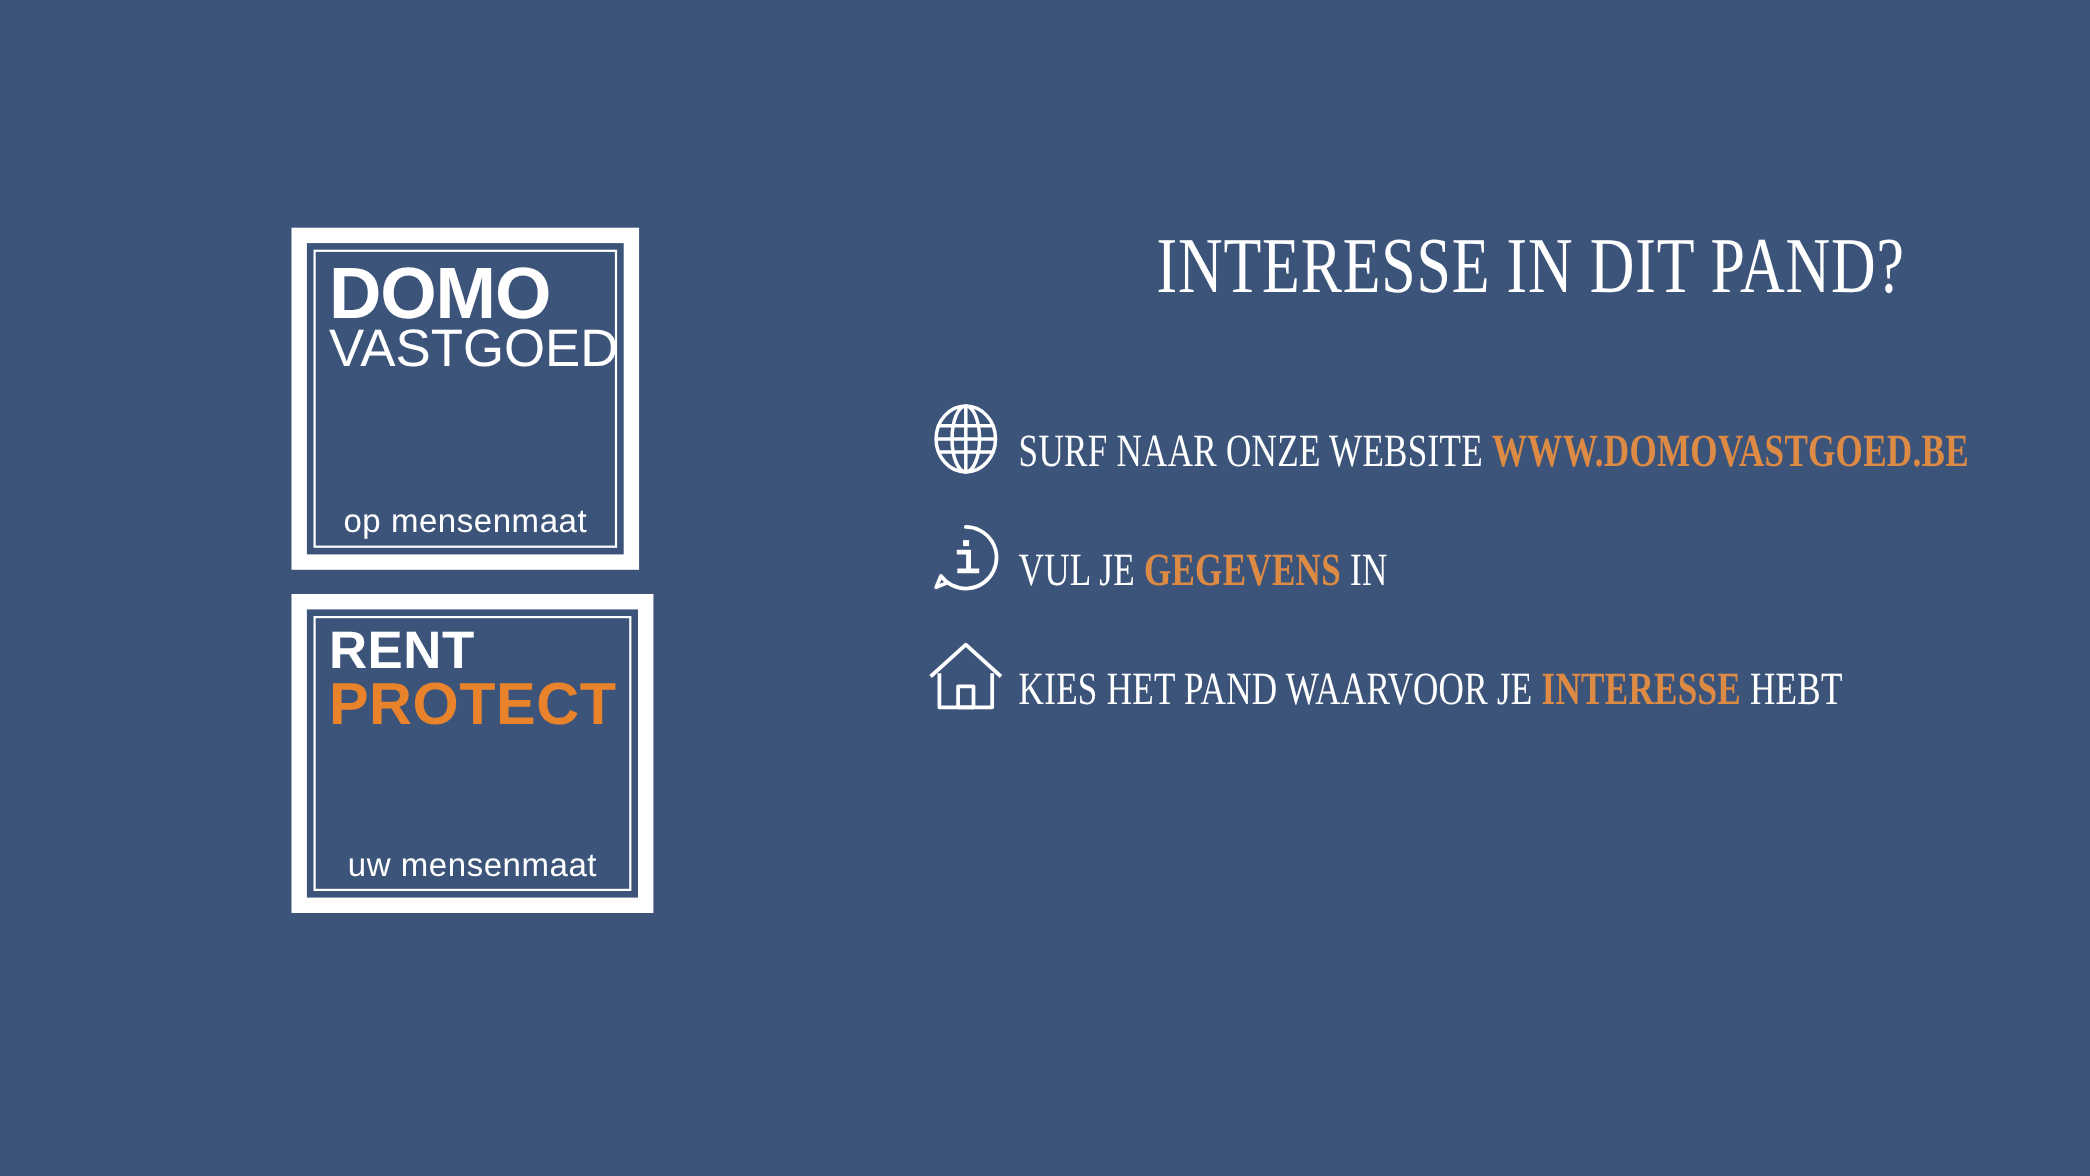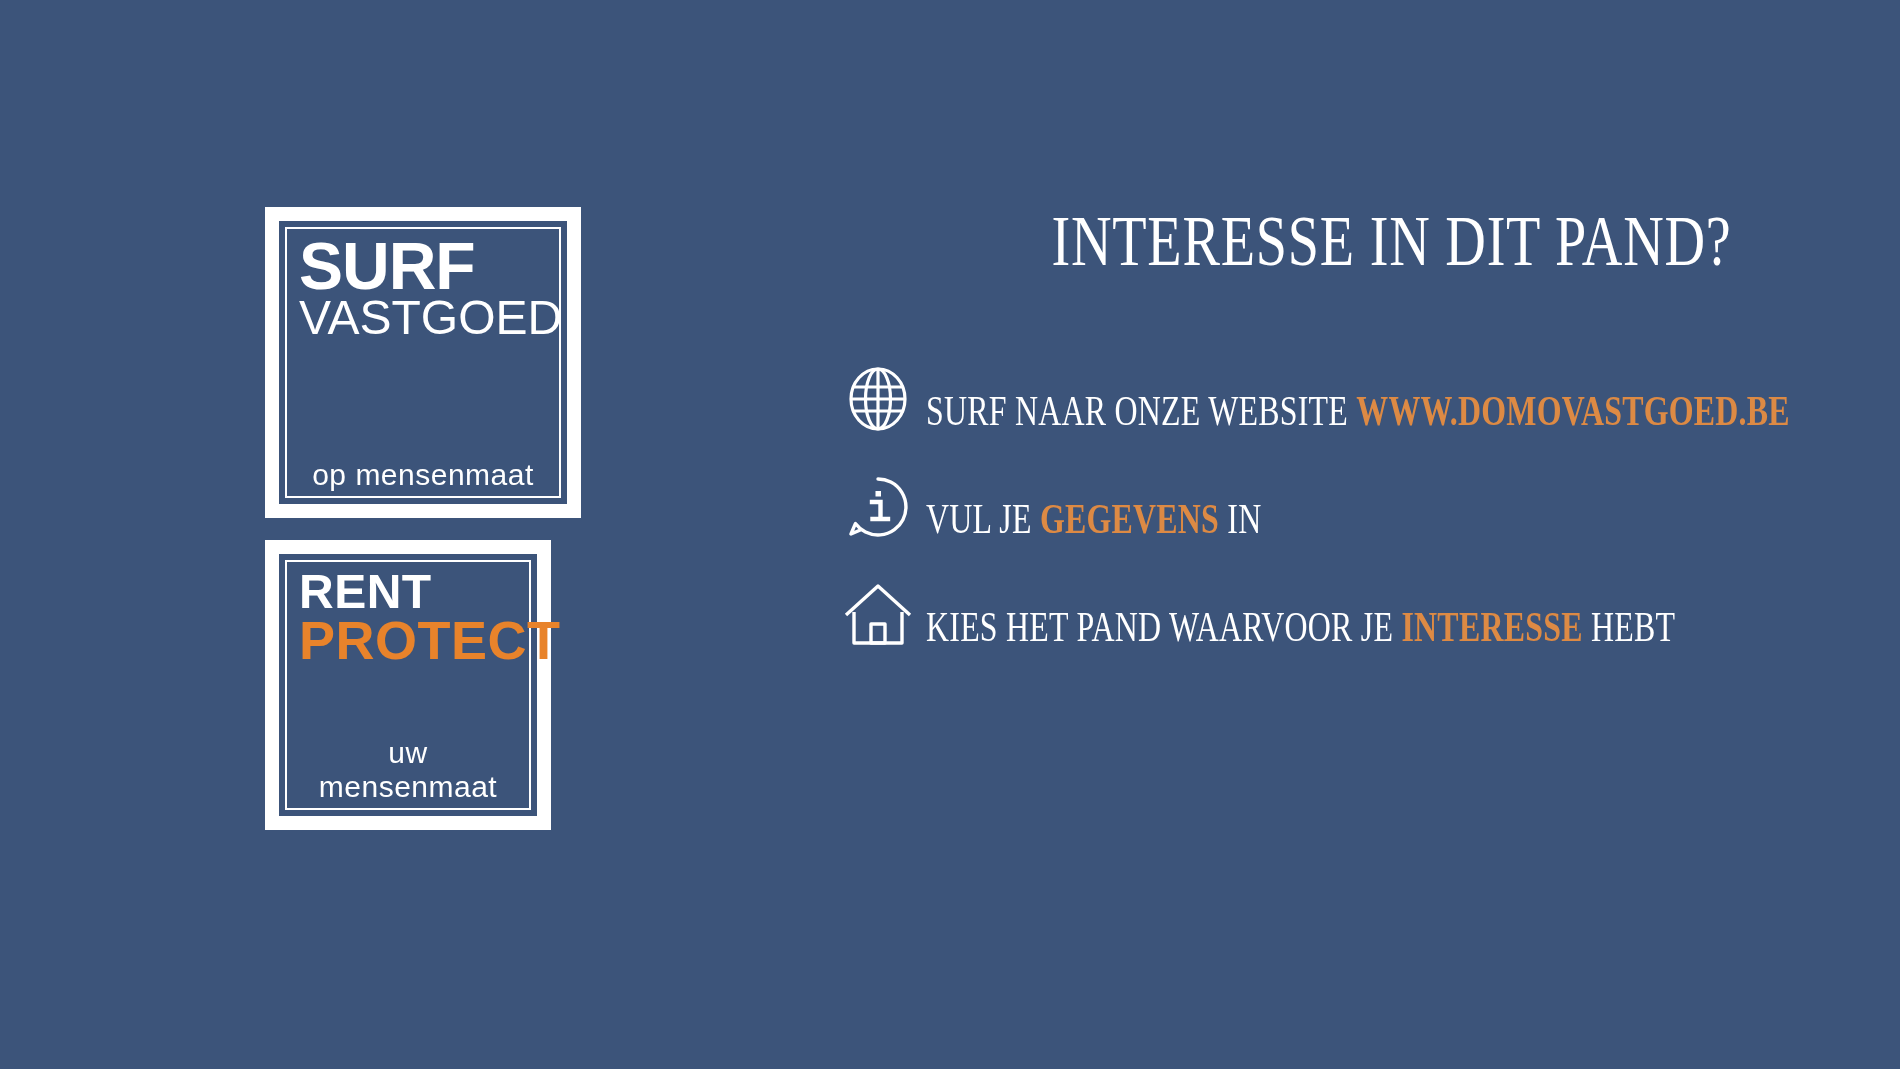--- a/index.html
+++ b/index.html
@@ -59,21 +59,21 @@
     font-weight:300;
     font-size:30px;
     color:#ffffff;
     letter-spacing:0.5px;
     margin-top:auto;
     margin-bottom:12px;
     text-align:center;
   }
 
   
-  #rent-card{ height:290px; width:286px; margin-top:22px; }
+  #rent-card{ height:290px; width:329px; margin-top:22px; }
   .rent-word{
     font-weight:bold;
     font-size:48px;
     line-height:1.0;
     letter-spacing:0.5px;
     color:#ffffff;
   }
   .protect-word{
     font-weight:bold;
     font-size:54px;
@@ -131,21 +131,21 @@
   .accent{ color:#dd8a44; font-weight:bold; }
 </style>
 </head>
 <body>
 
 <div id="logo-column">
 
   <div id="domo-card" class="logo-card">
     <span class="inner-frame"></span>
     <div class="logo-card-body">
-      <div class="domo-word">SURF</div>
+      <div class="domo-word">DOMO</div>
       <div class="vastgoed-word">VASTGOED</div>
       <div class="tagline">op mensenmaat</div>
     </div>
   </div>
 
   <div id="rent-card" class="logo-card">
     <span class="inner-frame"></span>
     <div class="logo-card-body">
       <div class="rent-word">RENT</div>
       <div class="protect-word">PROTECT</div>

